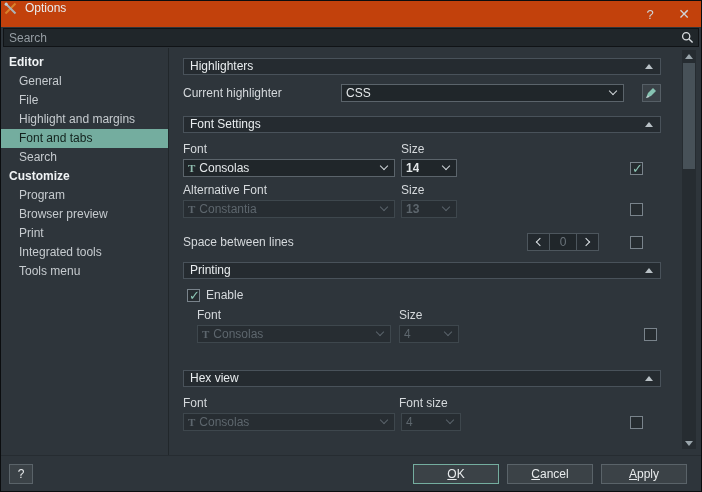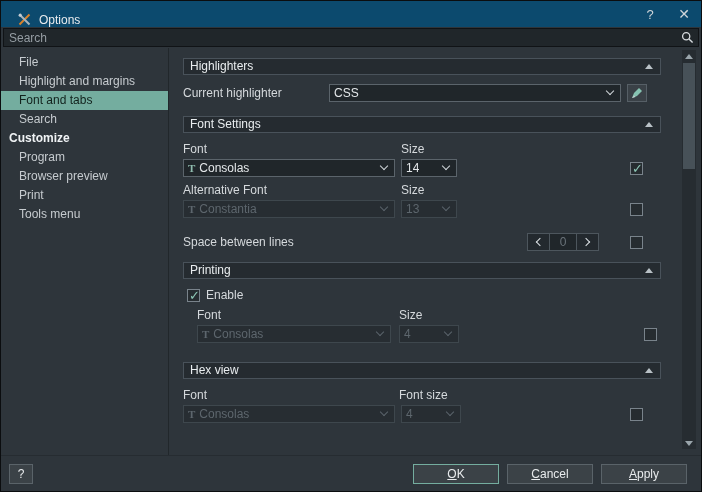--- a/index.html
+++ b/index.html
@@ -1,21 +1,21 @@
 <!DOCTYPE html>
 <html><head>
 <meta charset="utf-8">
 <style>
   html,body{margin:0;padding:0;background:#1b1f22;}
   *{box-sizing:border-box;font-family:"Liberation Sans","DejaVu Sans",sans-serif;}
   .window{width:702px;height:492px;background:#2e353b;color:#d9dde0;font-size:12px;
           display:flex;flex-direction:column;border:1px solid #0b0d0f;overflow:hidden;position:relative;}
 
   
-  .titlebar{height:26px;background:#0c4a6e;display:flex;align-items:flex-end;flex:0 0 auto;padding:0 0 0 16px;}
+  .titlebar{height:26px;background:#c2410c;display:flex;align-items:flex-start;flex:0 0 auto;padding:0 0 0 2px;}
   .app-icon{width:15px;height:15px;margin-right:7px;display:inline-flex;align-items:center;justify-content:center;}
   .title{color:#e8ebee;font-size:12px;}
   .tb-spacer{flex:1;}
   .tb-btn{width:34px;height:26px;display:flex;align-items:center;justify-content:center;color:#cfd5d9;font-size:13px;cursor:default;}
   .tb-btn.close{font-size:14px;}
 
   
   .searchbar{flex:0 0 auto;height:19px;margin:1px 2px 1px 2px;position:relative;background:#20262a;border:1px solid #101316;}
   .search-input{position:absolute;left:0;top:0;width:100%;height:100%;background:transparent;border:none;outline:none;
                 color:#dfe3e6;font-size:12px;padding:0 22px 0 5px;}
@@ -49,21 +49,21 @@
            border-right:1px solid #cfd5d9;border-bottom:1px solid #cfd5d9;transform:rotate(45deg);}
   .combo.disabled{background:#272d32;border-color:#3e474d;color:#5d666d;}
   .combo.disabled .chevron{border-color:#5a636a;}
   .font-icon{font-family:"Liberation Serif","DejaVu Serif",serif;font-weight:bold;font-size:11px;
              color:#8fbcae;margin-right:4px;line-height:11px;}
   .combo.disabled .font-icon{color:#5d666d;}
 
   .combo.wide{width:292px;}
   .combo.font-c{width:212px;}
   .combo.font-c-sm{width:194px;}
-  .combo.size-c{width:56px;}
+  .combo.size-c{width:56px;font-weight:bold;}
   .combo.size-c-sm{width:60px;}
 
   .gap6{width:6px;flex:0 0 auto;}
   .gap8{width:8px;flex:0 0 auto;}
   .lw-218{width:218px;flex:0 0 auto;}
   .lw-216{width:216px;flex:0 0 auto;}
   .lw-202{width:202px;flex:0 0 auto;}
 
   
   .checkbox{width:13px;height:13px;background:#262c30;border:1px solid #79838b;position:relative;
@@ -99,21 +99,21 @@
   
   .footer{flex:0 0 36px;display:flex;align-items:center;padding:0 14px 0 8px;border-top:1px solid #262c31;}
   .btn{height:20px;background:#3b4247;border:1px solid #5a6369;color:#e8ebed;font-size:12px;
        padding:0;cursor:default;}
   .btn.wbtn{width:86px;margin-left:8px;}
   .btn.help-btn{width:24px;}
   .btn.ok{border-color:#74ad9f;}
   .f-spacer{flex:1;}
 
   
-  .mb14{margin-bottom:14px;} .mb6{margin-bottom:6px;}
+  .mb14{margin-bottom:14px;gap:12px;} .mb6{margin-bottom:6px;}
   .mt2{margin-top:0;} .sp-row{margin:15px 0 11px 0;}
 </style>
 </head>
 <body>
 
 <div class="window">
 
   <div class="titlebar">
     <span class="app-icon">
       <svg width="13" height="13" viewBox="0 0 13 13">
@@ -134,28 +134,31 @@
       <svg width="13" height="13" viewBox="0 0 13 13">
         <circle cx="5.2" cy="5.2" r="3.6" fill="none" stroke="#d6dade" stroke-width="1.3"></circle>
         <line x1="8" y1="8" x2="11.6" y2="11.6" stroke="#d6dade" stroke-width="1.4"></line>
       </svg>
     </span>
   </div>
 
   <div class="content">
 
     <div class="sidebar">
+      <div class="cat">Editor</div>
+      <div class="item">General</div>
       <div class="item">File</div>
       <div class="item">Highlight and margins</div>
       <div class="item selected">Font and tabs</div>
       <div class="item">Search</div>
       <div class="cat">Customize</div>
       <div class="item">Program</div>
       <div class="item">Browser preview</div>
       <div class="item">Print</div>
+      <div class="item">Integrated tools</div>
       <div class="item">Tools menu</div>
     </div>
 
     <div class="panel">
 
       <div class="section-header">
         <span>Highlighters</span>
         <span class="collapse-arrow"></span>
       </div>
       <div class="row mb14">
@@ -245,21 +248,21 @@
           </div>
           <span class="gap8"></span>
           <div class="combo size-c-sm disabled">
             <span class="combo-text">4</span>
             <span class="chevron"></span>
           </div>
           <span class="checkbox" style="margin-left:auto;margin-right:4px;"></span>
         </div>
       </div>
 
-      <div class="section-header" style="margin-top:19px;">
+      <div class="section-header" style="margin-top:27px;">
         <span>Hex view</span>
         <span class="collapse-arrow"></span>
       </div>
       <div class="labels-row">
         <span class="label lw-216">Font</span>
         <span class="label">Font size</span>
       </div>
       <div class="row">
         <div class="combo font-c disabled">
           <span class="font-icon">T</span>

